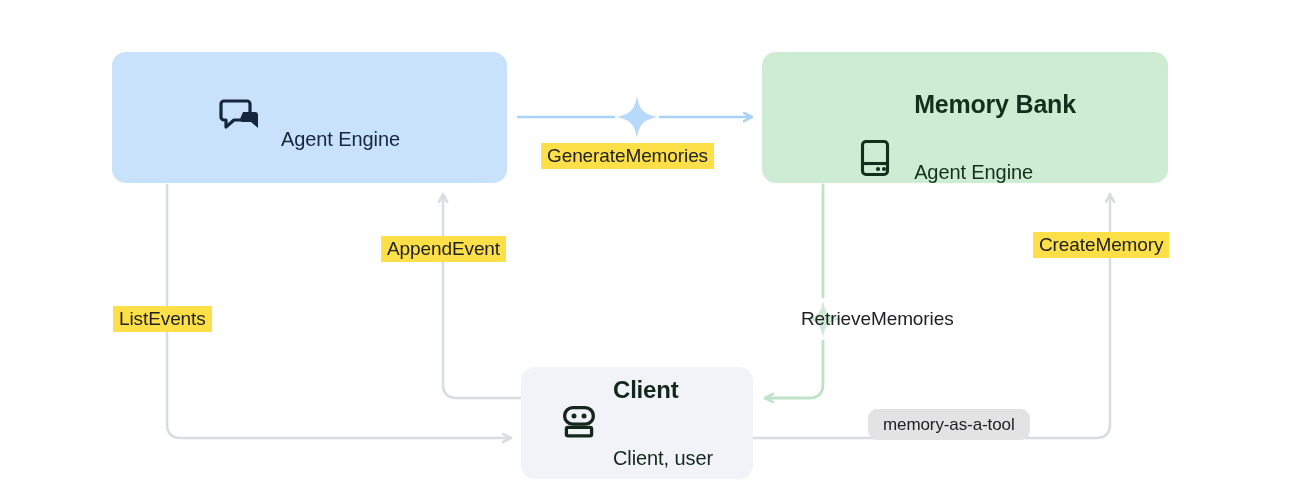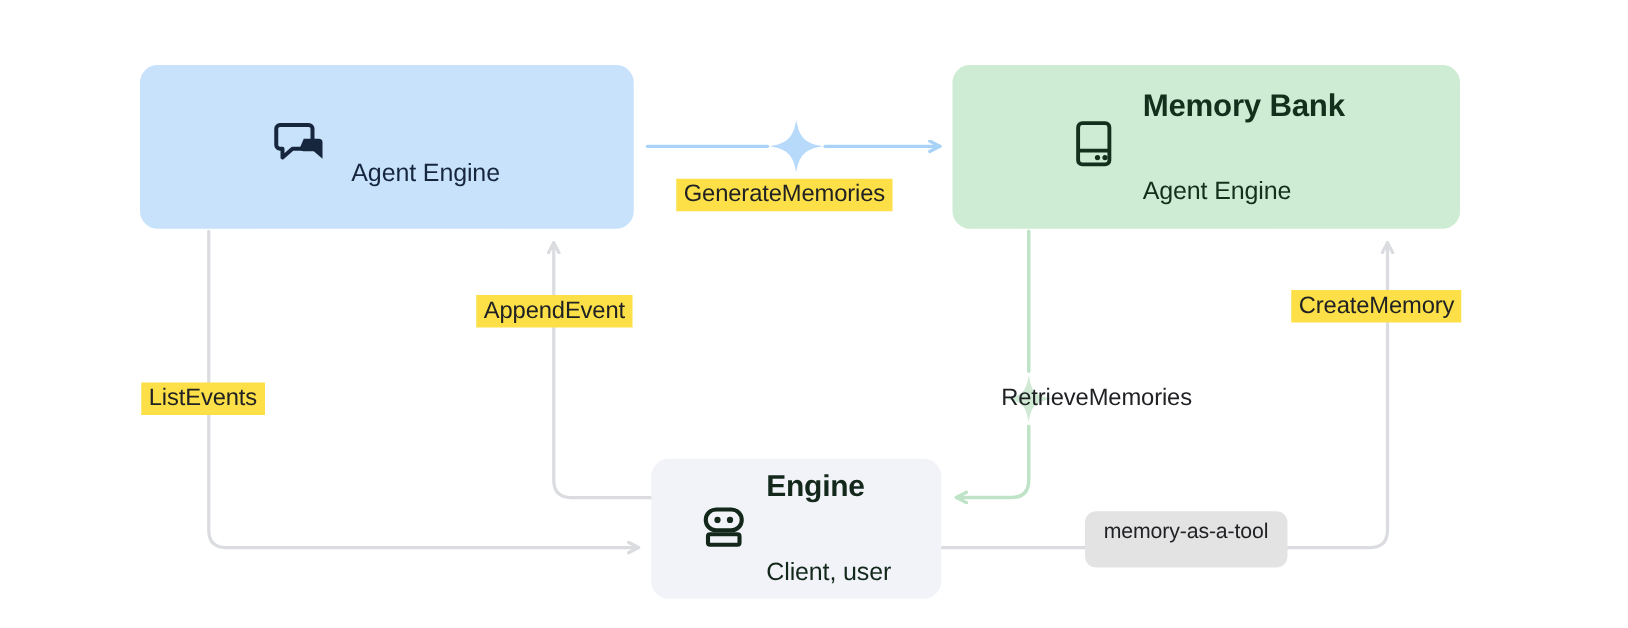--- a/index.html
+++ b/index.html
@@ -26,20 +26,21 @@
 
   #node-sessions {
     left:112px; top:52px; width:395px; height:131px;
     background:#c8e2fb;
   }
   #node-sessions .title, #node-sessions .sub { color:#15263d; }
 
   #node-memory {
     left:762px; top:52px; width:406px; height:131px;
     background:#cdecd3;
+    align-items:flex-end;
   }
   #node-memory .title, #node-memory .sub { color:#12301c; }
 
   #node-agent {
     left:521px; top:367px; width:232px; height:112px;
     background:#f1f3f9;
     gap:16px;
   }
   #node-agent .title, #node-agent .sub { color:#13281a; }
   #node-agent .title { font-size:24px; }
@@ -59,21 +60,21 @@
   #lbl-generate { left:541px; top:143px; }
   #lbl-append   { left:381px; top:236px; }
   #lbl-list     { left:113px; top:306px; }
   #lbl-create   { left:1033px; top:232px; }
   #lbl-retrieve { left:795px; top:306px; background:transparent; }
 
   .pill {
     position:absolute;
     background:#e3e3e3;
     border-radius:9px;
-    padding:6px 15px 19px;
+    padding:6px 15px 5px;
     font-size:17px;
     color:#202124;
     white-space:nowrap;
     letter-spacing:-0.1px;
     z-index:5;
   }
   #pill-tool { left:868px; top:409px; }
 </style>
 </head>
 <body>
@@ -142,21 +143,21 @@
   <div class="node" id="node-agent">
     <span class="icon">
       <svg width="36" height="36" viewBox="0 0 36 36">
         <rect x="3.6" y="4.6" width="28.8" height="16.6" rx="8.3" fill="none" stroke="#13281a" stroke-width="3.3"></rect>
         <circle cx="13" cy="12.9" r="2.5" fill="#13281a"></circle>
         <circle cx="23" cy="12.9" r="2.5" fill="#13281a"></circle>
         <rect x="5.4" y="24.4" width="25.2" height="8.4" rx="1.6" fill="none" stroke="#13281a" stroke-width="3.3"></rect>
       </svg>
     </span>
     <span class="txt">
-      <span class="title">Engine</span>
+      <span class="title">Client</span>
       <span class="sub">Client, user</span>
     </span>
   </div>
 
   <span class="edge-label" id="lbl-generate">GenerateMemories</span>
   <span class="edge-label" id="lbl-append">AppendEvent</span>
   <span class="edge-label" id="lbl-list">ListEvents</span>
   <span class="edge-label" id="lbl-create">CreateMemory</span>
   <span class="edge-label" id="lbl-retrieve">RetrieveMemories</span>
 

